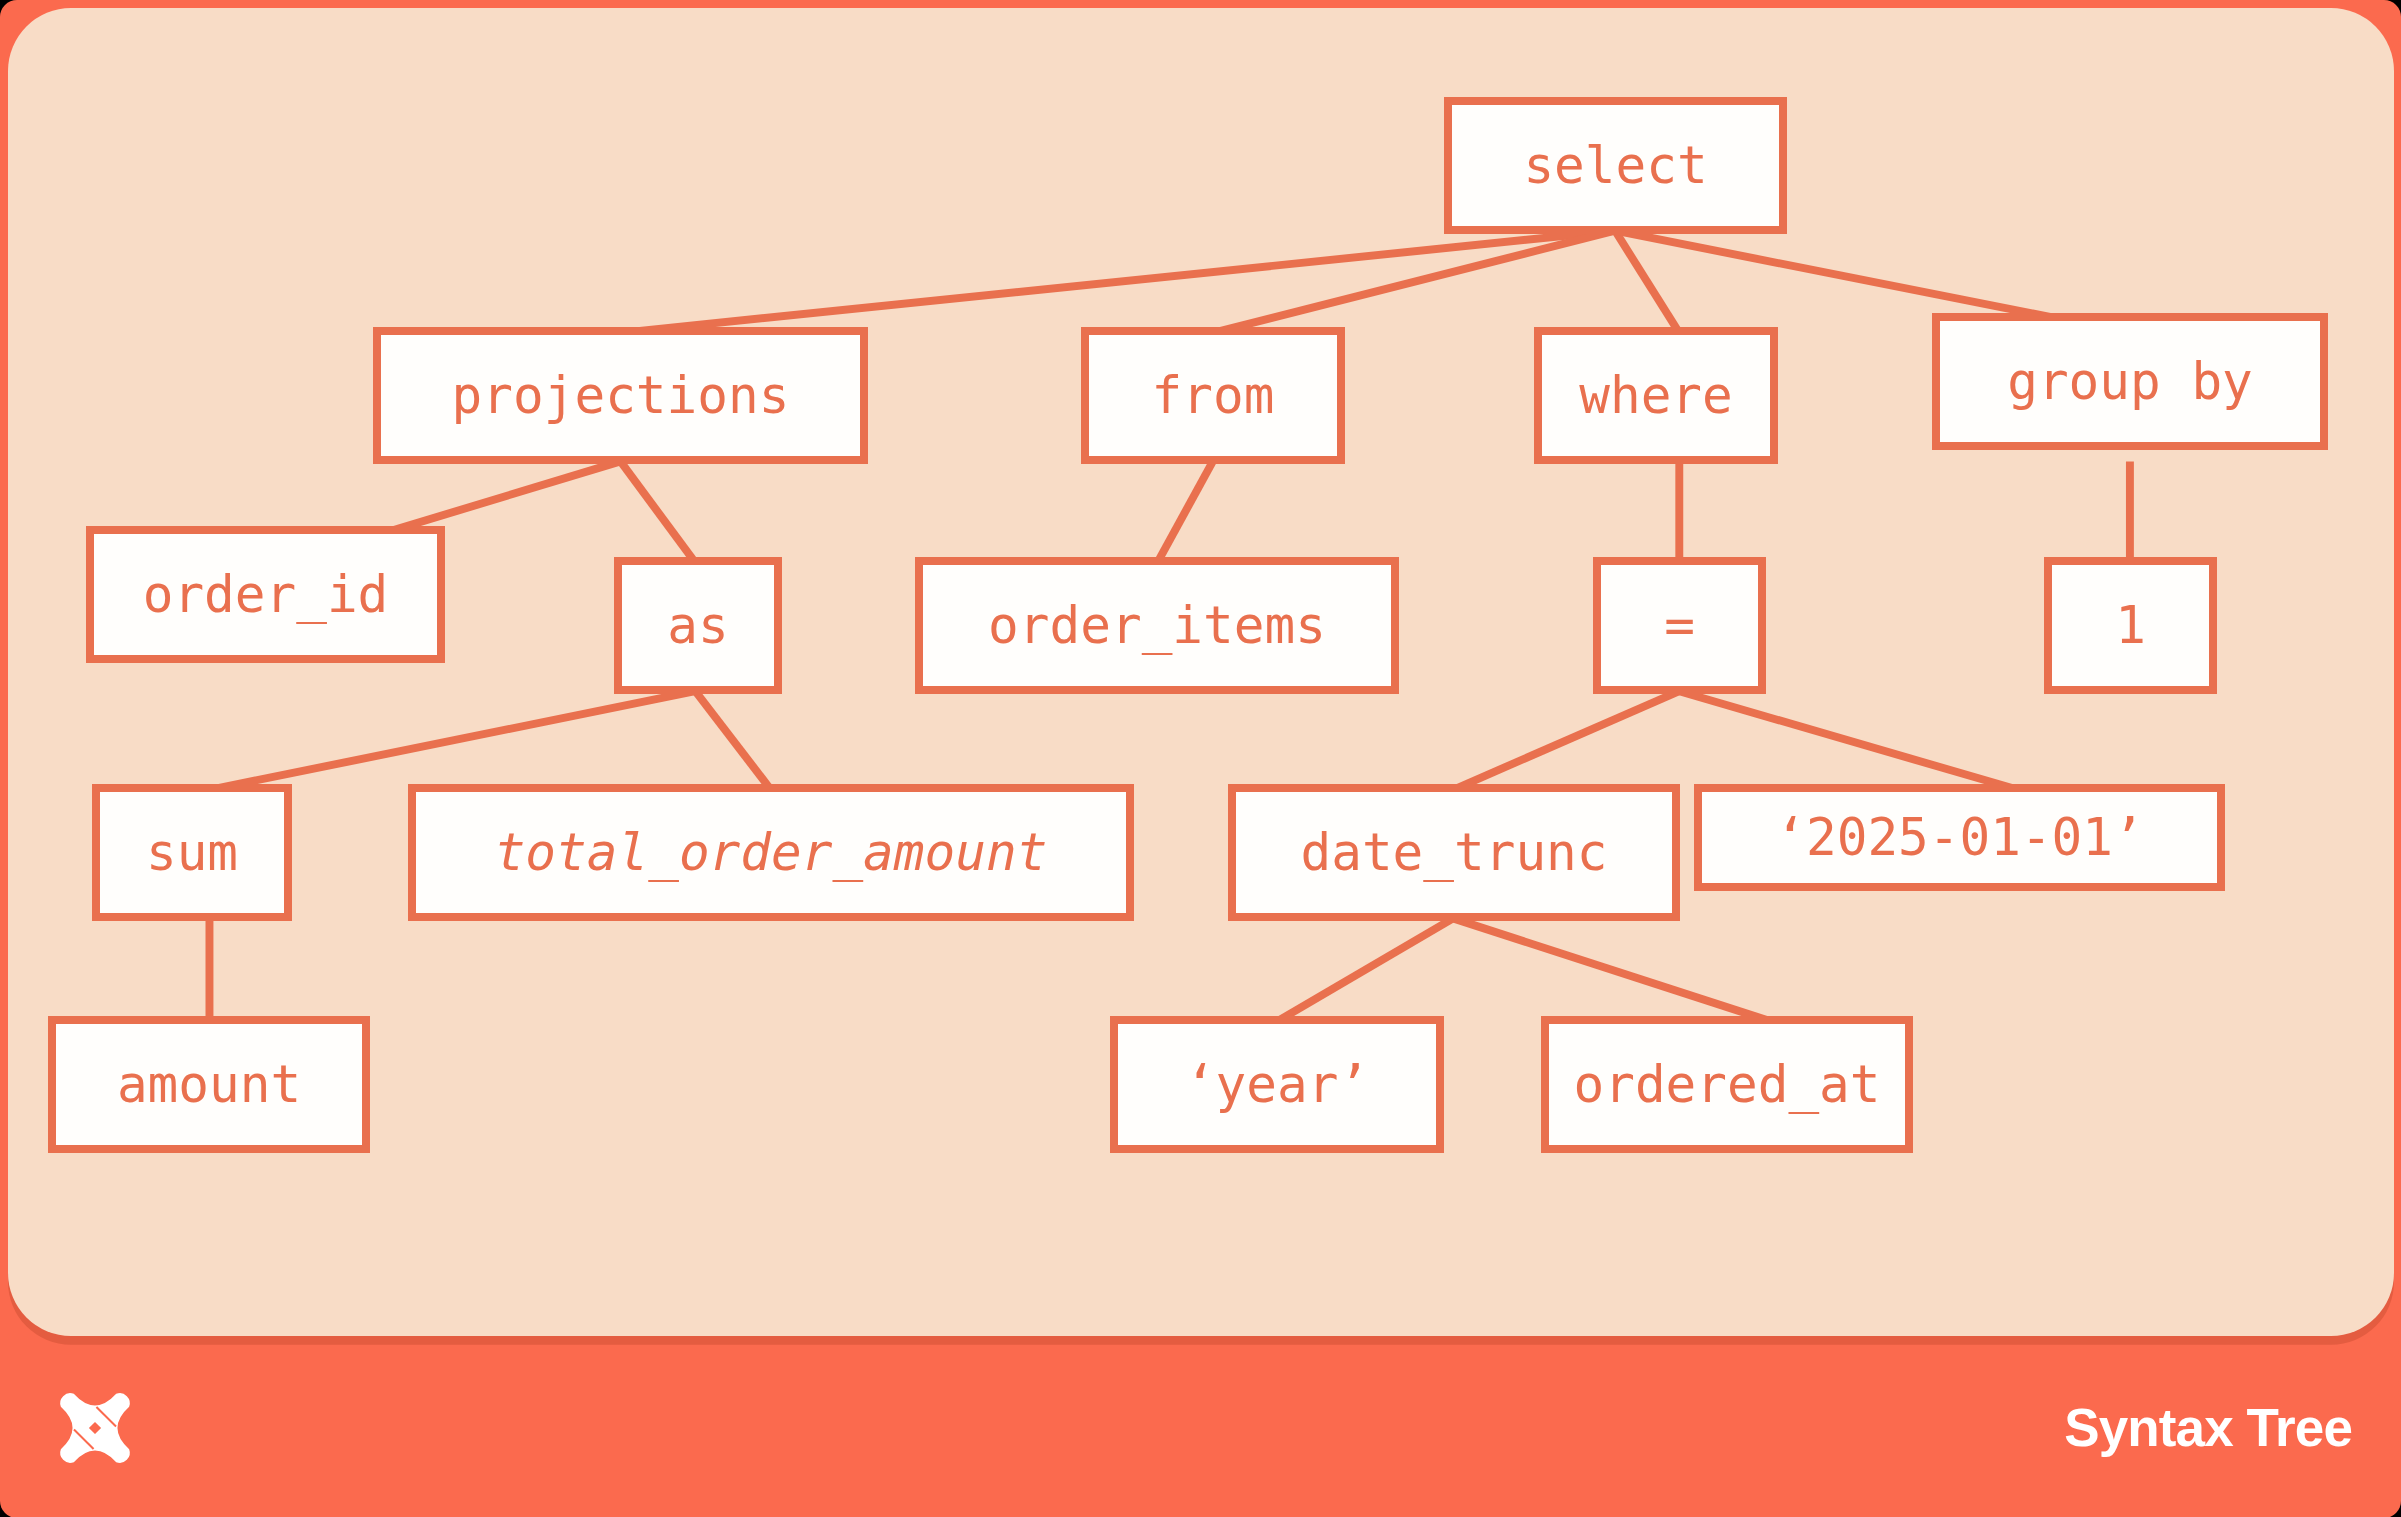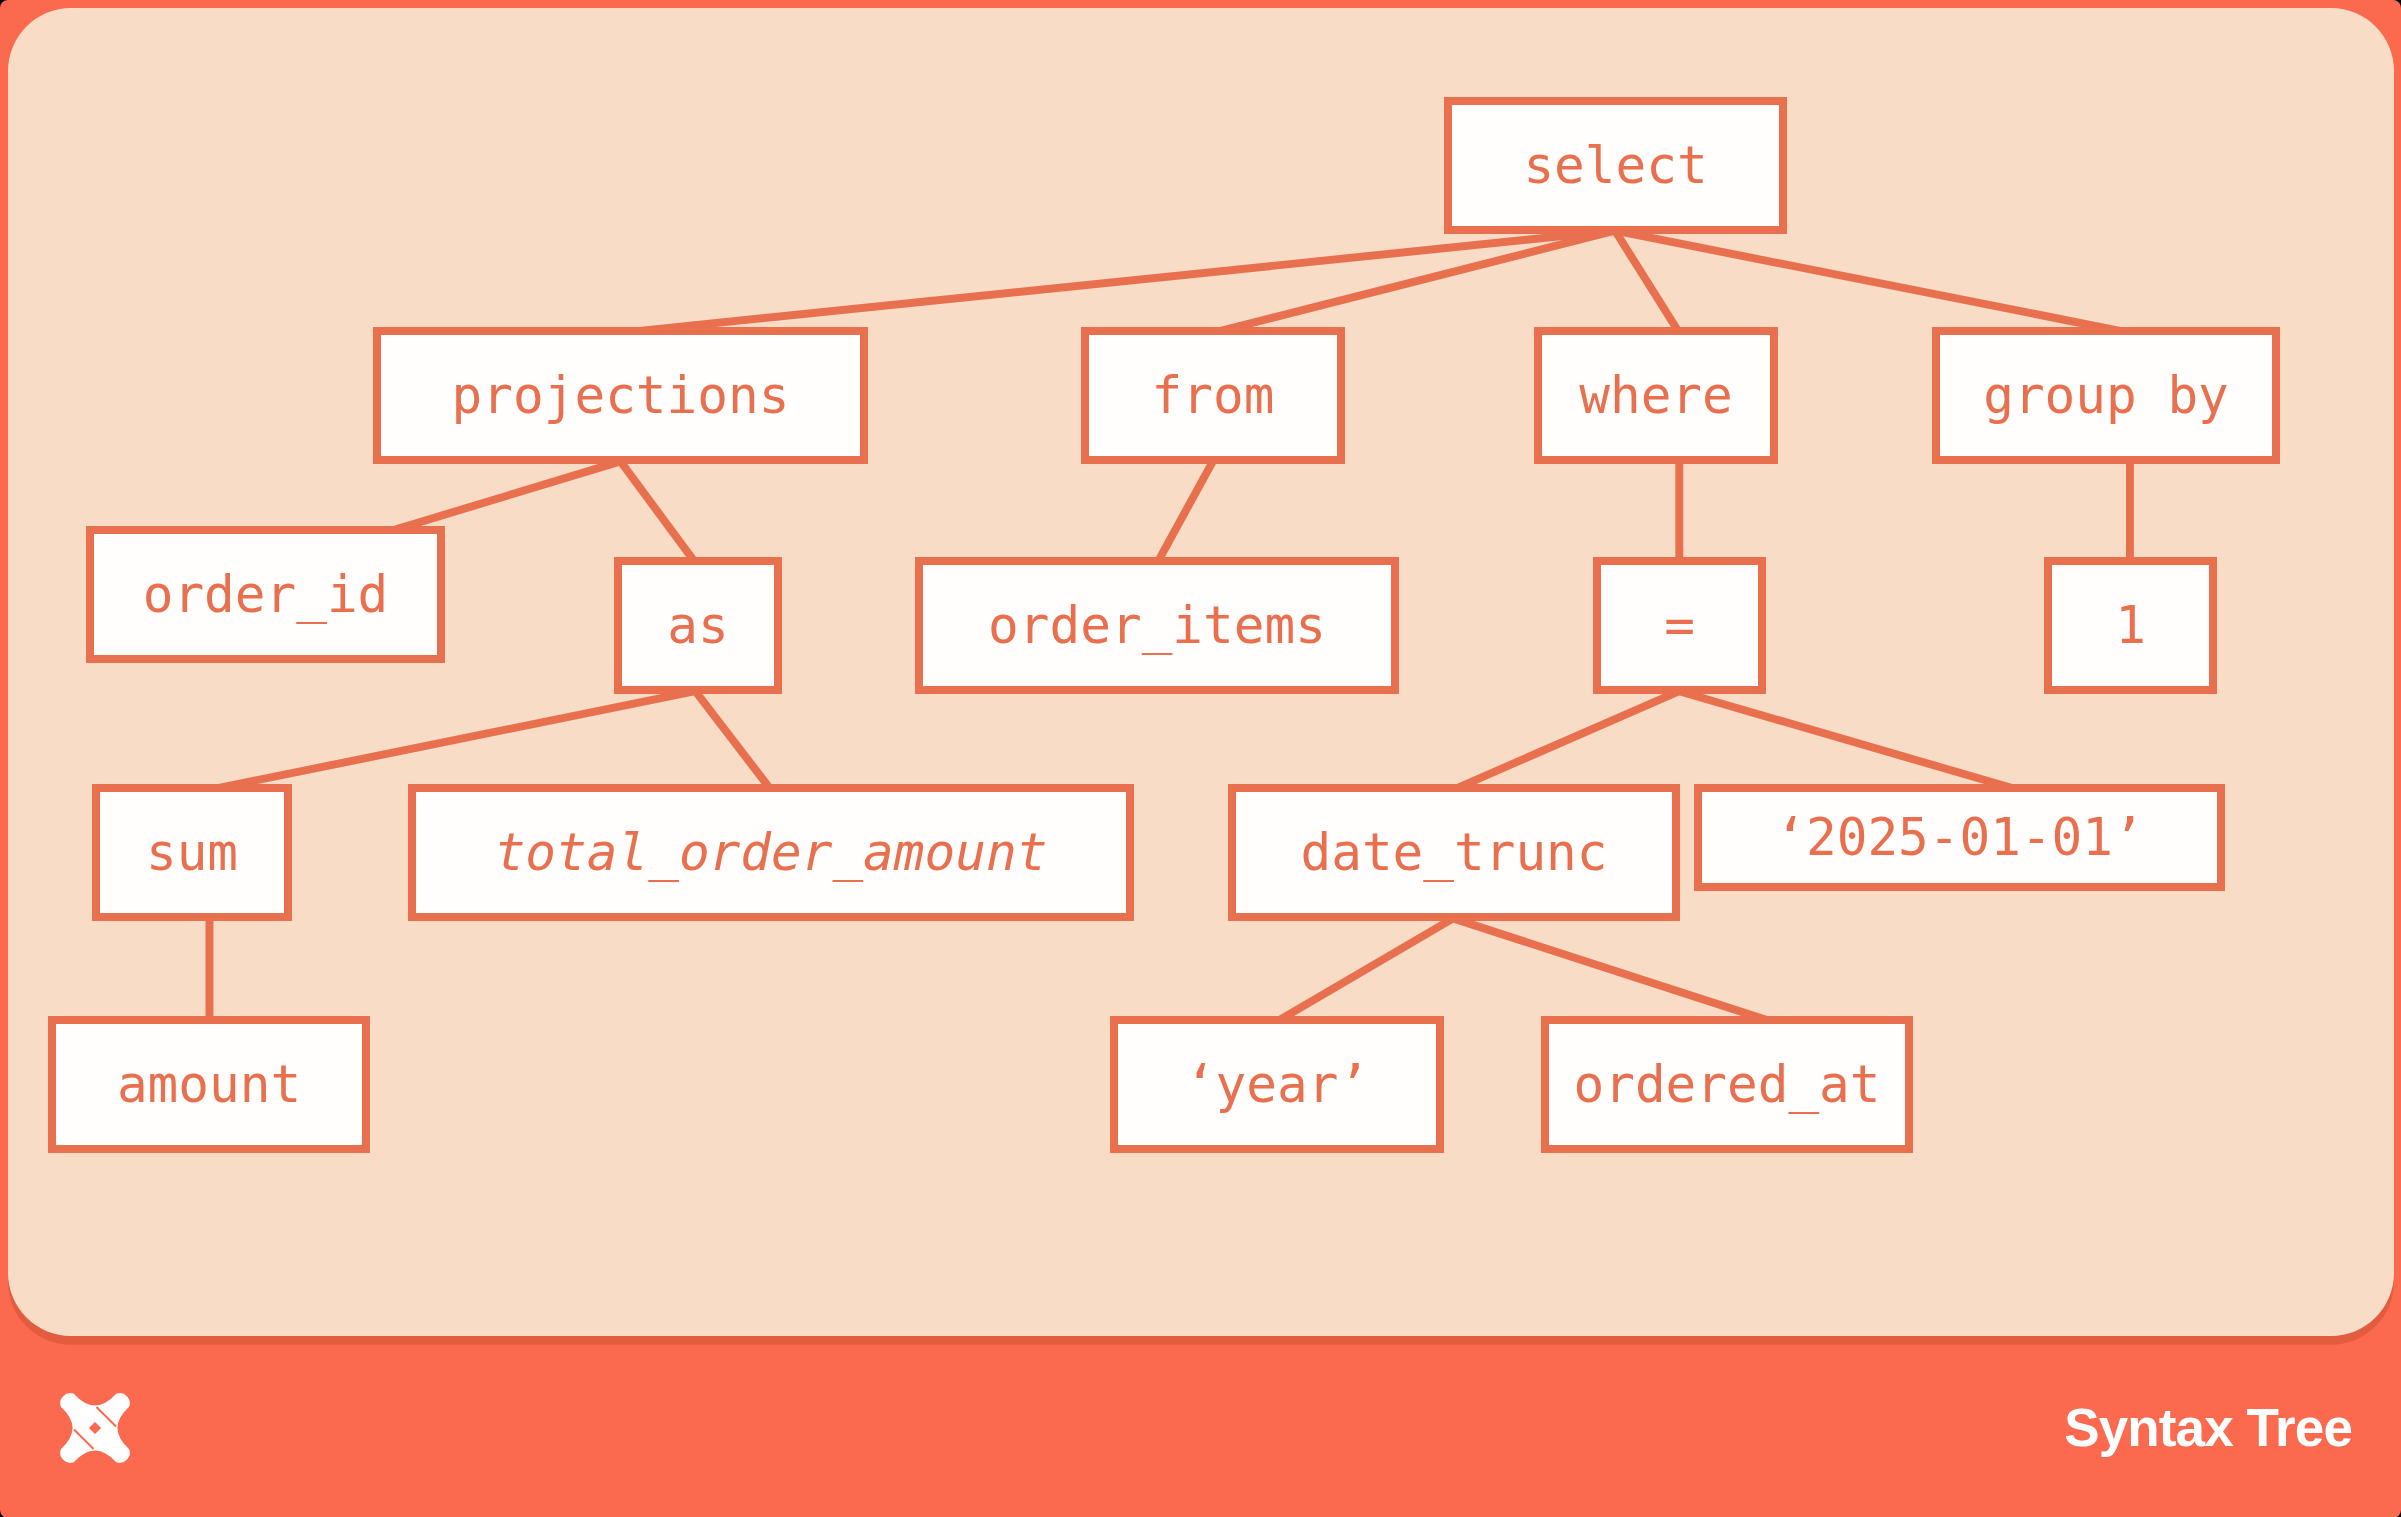--- a/index.html
+++ b/index.html
@@ -1,20 +1,20 @@
 <!DOCTYPE html>
 <html style="--page-bg: #000000; --card-accent: #fb6a4e; --canvas-bg: #f8dcc6; --node-fill: #fffefc; --node-border: #e9704e; --node-text: #e9704e; --edge-line: #e9704e; --footer-text: #ffffff; --canvas-shadow: rgba(160,50,25,0.25);font-size:14px"><head>
 <meta charset="utf-8">
 <style>
   html, body { margin: 0; padding: 0; background: #000; }
   .stage {
     position: relative;
     width: 2401px; height: 1518px;
     background: var(--card-accent, #fb6a4e);
-    border-radius: 8px;
+    border-radius: 17px;
     overflow: hidden;
     font-family: "Liberation Sans", sans-serif;
   }
   .canvas {
     position: absolute;
     left: 8px; top: 8px; width: 2386px; height: 1328px;
     background: var(--canvas-bg, #f8dcc6);
     border-radius: 63px;
     box-shadow: 0 8.8px 0 var(--canvas-shadow, rgba(160,50,25,0.25));
   }
@@ -72,21 +72,21 @@
         <line x1="1908" y1="785" x2="2293" y2="897"></line>
         <line x1="1651" y1="1043" x2="1451" y2="1160"></line>
         <line x1="1651" y1="1043" x2="2012" y2="1160"></line>
         <line x1="2420" y1="524" x2="2420" y2="639"></line>
       </svg>
 
   <div class="node" style="left: 1444px; top: 97px; width: 343px; height: 137px;">select</div>
       <div class="node" style="left: 373px; top: 327px; width: 495px; height: 137px;">projections</div>
       <div class="node" style="left: 1081px; top: 327px; width: 264px; height: 137px;">from</div>
       <div class="node" style="left: 1534px; top: 327px; width: 244px; height: 137px;">where</div>
-      <div class="node" style="left: 1932px; top: 327px; width: 348px; height: 137px;">group by</div>
+      <div class="node" style="left: 1932px; top: 313px; width: 396px; height: 137px;">group by</div>
       <div class="node" style="left: 86px; top: 526px; width: 359px; height: 137px;">order_id</div>
       <div class="node" style="left: 614px; top: 557px; width: 168px; height: 137px;">as</div>
       <div class="node" style="left: 915px; top: 557px; width: 484px; height: 137px;">order_items</div>
       <div class="node" style="left: 1593px; top: 557px; width: 173px; height: 137px;">=</div>
       <div class="node" style="left: 2044px; top: 557px; width: 173px; height: 137px;">1</div>
       <div class="node" style="left: 92px; top: 784px; width: 200px; height: 137px; text-align: right;">sum</div>
       <div class="node" style="left: 408px; top: 784px; width: 726px; height: 137px; font-style: italic;">total_order_amount</div>
       <div class="node" style="left: 1228px; top: 784px; width: 452px; height: 137px;">date_trunc</div>
       <div class="node" style="left: 1694px; top: 784px; width: 531px; height: 107px; text-align: right;">‘2025-01-01’</div>
       <div class="node" style="left: 48px; top: 1016px; width: 322px; height: 137px;">amount</div>

